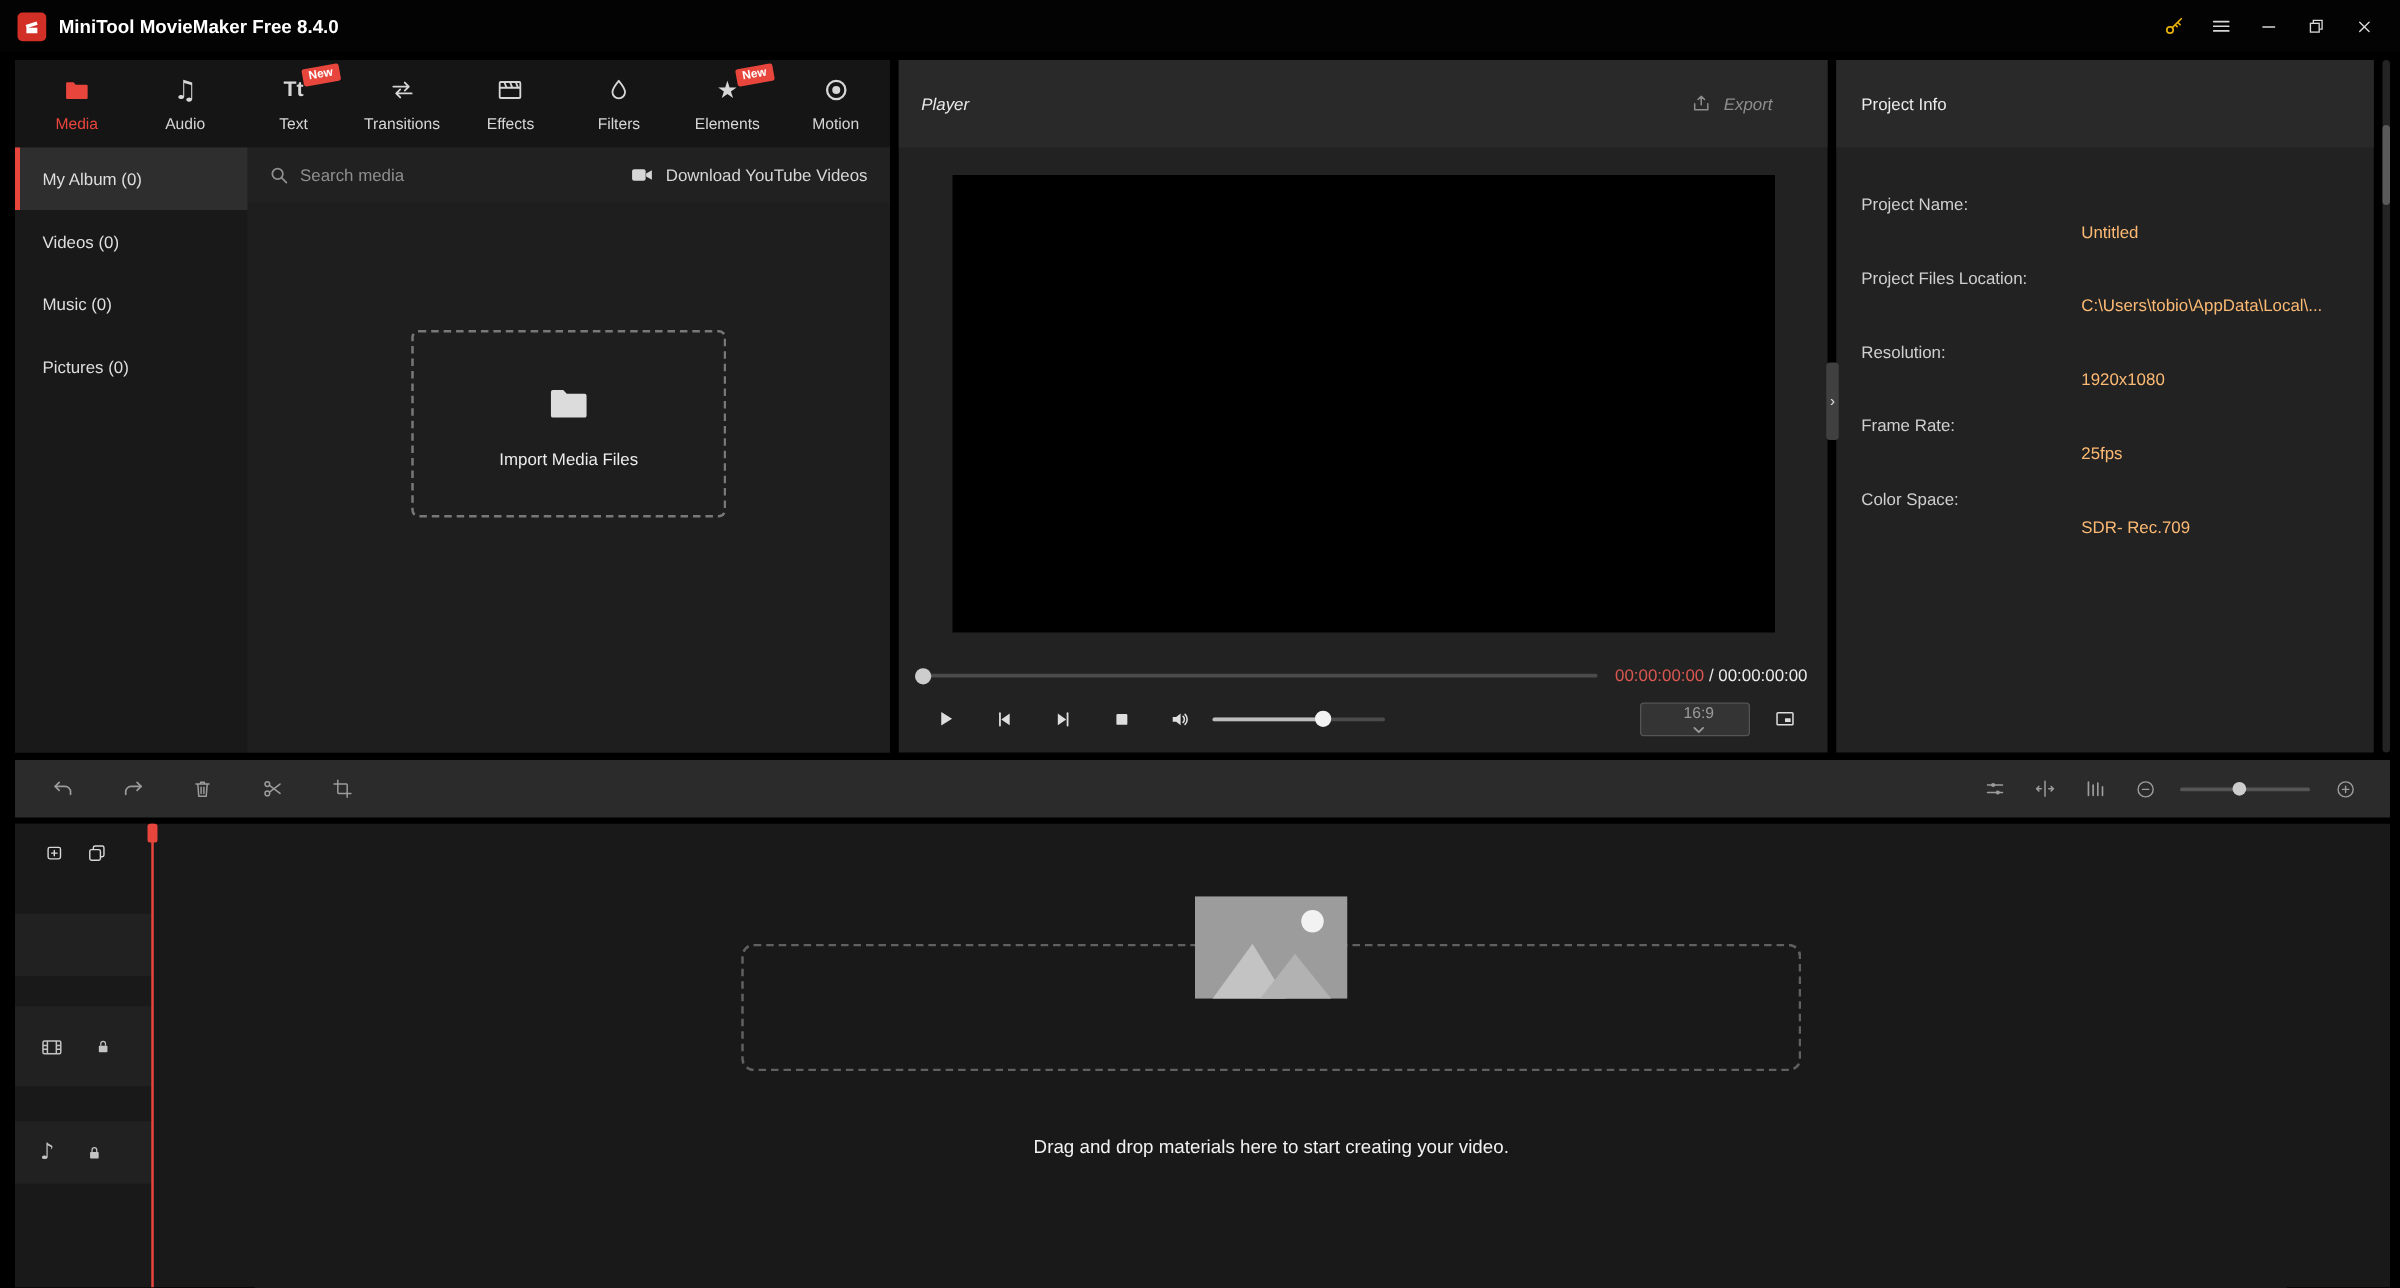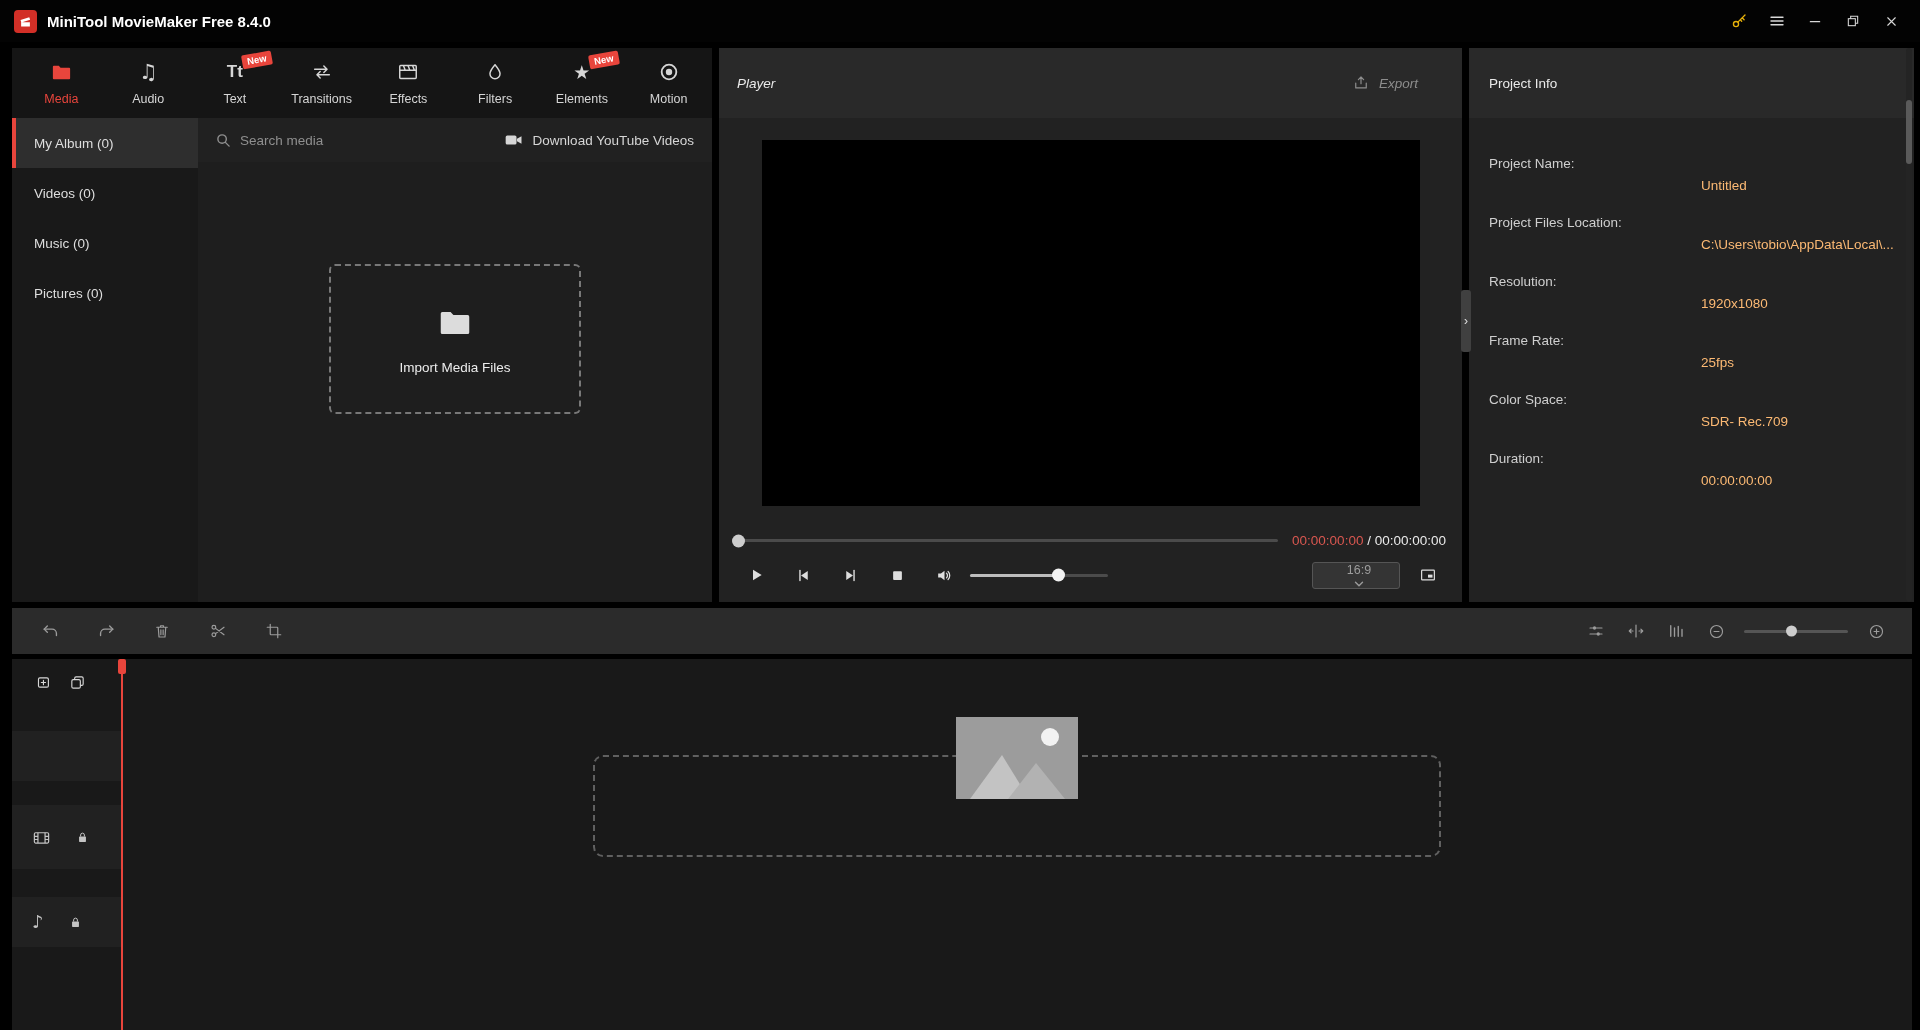--- a/index.html
+++ b/index.html
@@ -59,21 +59,21 @@
   .vol-handle { position:absolute; left:64%; top:50%; width:13px; height:13px; border-radius:50%; background:#f2f2f2; transform:translate(-6px,-50%); }
   .aspect-select { margin-left:auto; width:88px; height:27px; background:#343434; border:1px solid #555; border-radius:3px; display:flex; align-items:center; justify-content:space-between; padding:0 8px 0 14px; color:#9c9c9c; font-size:12.5px;flex-direction:column; }
   .fs-btn { width:40px; height:38px; margin-left:8px; display:flex; align-items:center; justify-content:center; color:#dedede; }
 
   
   .right-wrap { width:430px; position:relative; display:flex; }
   .collapse-tab { position:absolute; left:-8px; top:242px; width:10px; height:62px; background:#404040; border-radius:3px; display:flex; align-items:center; justify-content:center; color:#e0e0e0; font-size:12px; z-index:2; }
   .project-panel { flex:1; display:flex; flex-direction:column; background:#222; }
   .project-header { height:70px; background:#292929; display:flex; align-items:center; padding:0 20px; color:#eaeaea; }
   .fields { padding:16px 20px 0; }
-  .field { min-height:38px; display:flex; align-items:center;gap:36px; }
+  .field { min-height:38px; display:flex; align-items:center; }
   .flabel { width:176px; color:#cfcfcf; flex-shrink:0; }
   .fvalue { color:#fdba74; white-space:nowrap; overflow:hidden;margin-top:44px; }
   .upper-scrollbar { width:6px; background:#242424; border-radius:3px; position:relative; }
   .upper-thumb { position:absolute; top:52px; left:0; width:6px; height:64px; background:#5a5a5a; border-radius:3px; }
 
   
   .toolbar { height:46px; margin:0 8px 0 12px; background:#2b2b2b; display:flex; align-items:center; padding:0 18px; }
   .tool-btn { width:40px; height:36px; display:flex; align-items:center; justify-content:center; color:#9c9c9c; margin-right:16px; }
   .toolbar-right { margin-left:auto; display:flex; align-items:center; gap:4px; }
   .tool-btn.r { margin-right:0; width:36px; }
@@ -367,24 +367,20 @@
           <span class="fvalue">1920x1080</span>
         </div>
         <div class="field">
           <span class="flabel">Frame Rate:</span>
           <span class="fvalue">25fps</span>
         </div>
         <div class="field">
           <span class="flabel">Color Space:</span>
           <span class="fvalue">SDR- Rec.709</span>
         </div>
-        <div class="field">
-          <span class="flabel">Duration:</span>
-          <span class="fvalue">00:00:00:00</span>
-        </div>
       </div>
     </section>
   </div>
 
   <div class="upper-scrollbar">
     <div class="upper-thumb"></div>
   </div>
 </div>
 
 <div class="toolbar">
@@ -521,18 +517,19 @@
     <div class="dropzone">
       <span class="drop-img">
         <svg width="122" height="82" viewBox="0 0 122 82">
             <rect width="122" height="82" fill="#9c9c9c"></rect>
             <circle cx="94" cy="20" r="9" fill="#f2f2f2"></circle>
             <path d="M14 82L46 38l27 44z" fill="#c3c3c3"></path>
             <path d="M52 82L80 46l29 36z" fill="#b2b2b2"></path>
           </svg>
       </span>
     </div>
+    <div class="drop-text">Drag and drop materials here to start creating your video.</div>
   </div>
 
   <div class="playhead">
     <div class="playhead-cap"></div>
   </div>
 </div>
 
 </body></html>

